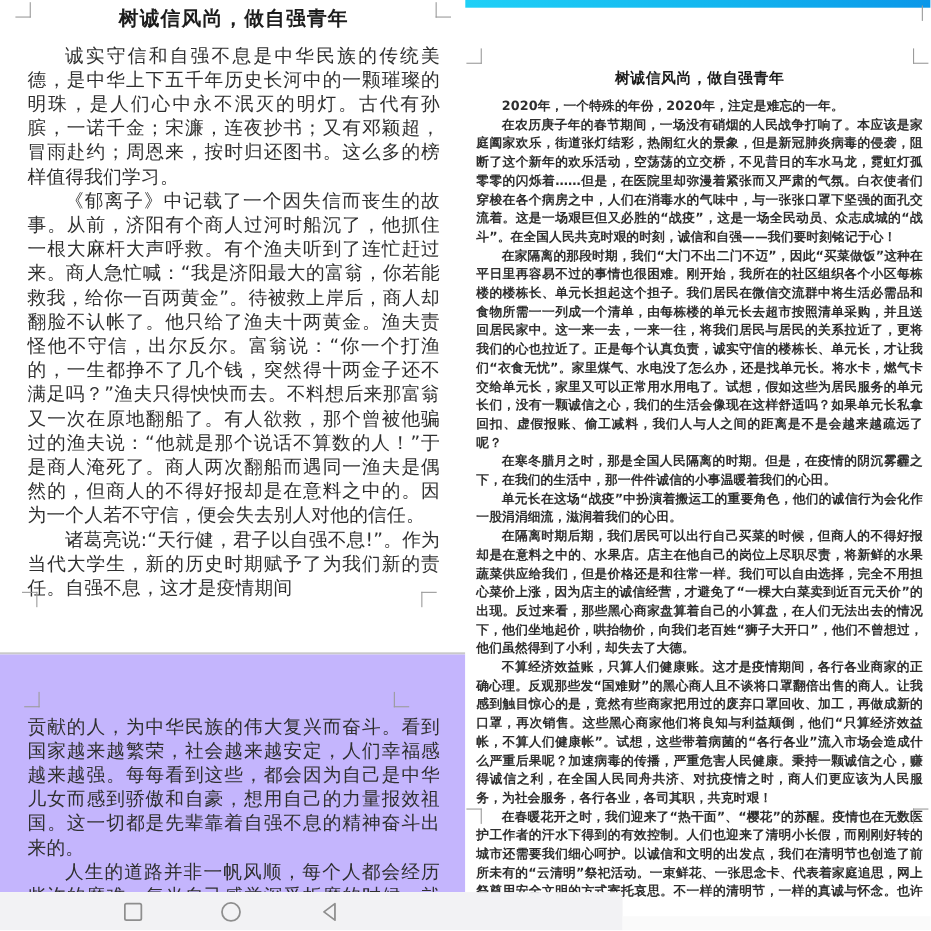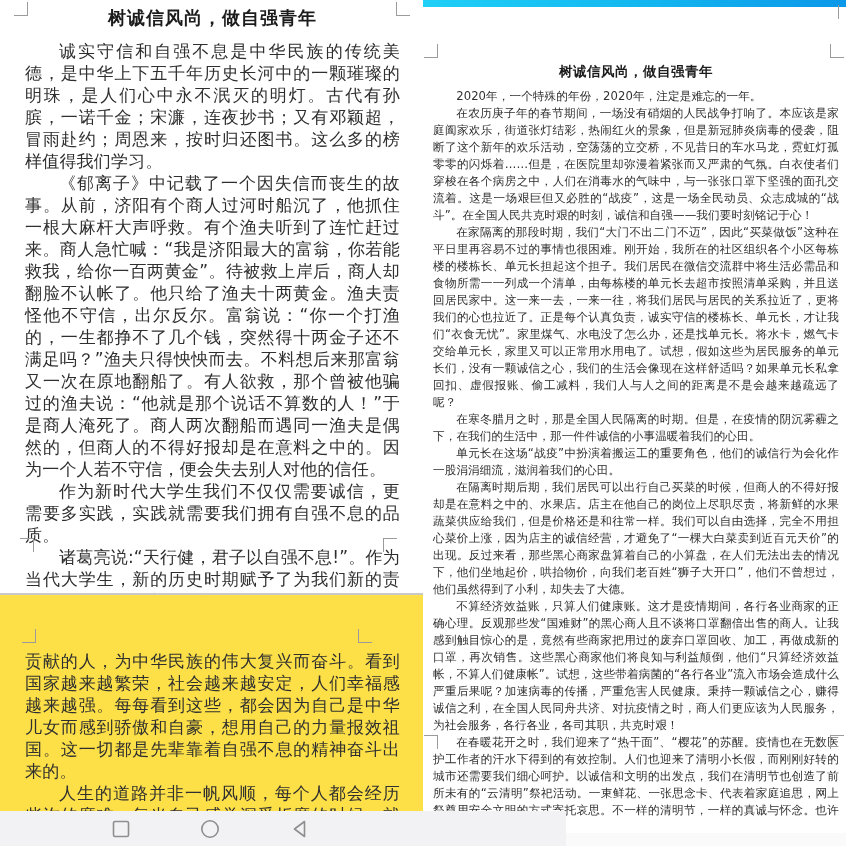--- a/index.html
+++ b/index.html
@@ -24,35 +24,35 @@
   .lpage1-text{position:absolute;left:25px;top:5px;width:375px;}
   .lpage1-text h1{
     margin:0 0 9px 0;font-size:18px;line-height:26px;font-weight:bold;
     text-align:center;color:#1c1c1c;letter-spacing:1px;
   }
   .lpage1-text p, .lpage2-text p{
     margin:0;font-size:17px;line-height:22px;color:var(--text);
     text-align:justify;text-indent:2em;letter-spacing:0.2px;
   }
   .separator{position:absolute;left:0;top:593px;width:423px;height:2px;background:#c9c9c9;}
-  .lpage2-clip{position:absolute;left:0;top:595px;width:423px;height:216px;overflow:hidden;background:#fde047;}
+  .lpage2-clip{position:absolute;left:0;top:595px;width:423px;height:216px;overflow:hidden;background:#c4b5fd;}
   .lpage2-text{position:absolute;left:25px;top:55px;width:375px;}
   .lpage2-text p.no-indent{text-indent:0;}
   
   .rpane{position:absolute;left:423px;top:0;width:423px;height:833px;background:#fff;}
   .accent-bar{position:absolute;left:423px;top:0;width:423px;height:7px;
     background:linear-gradient(to right,#1fd0f7 0%,#12b5ef 55%,#0b97e9 100%);}
   .rtext{position:absolute;left:433px;top:62px;width:406px;}
   .rtext h2{
     margin:0 0 8px 0;font-size:13.5px;line-height:18px;font-weight:bold;
     text-align:center;color:#1c1c1c;letter-spacing:0.5px;
   }
   .rtext p{
     margin:0;font-size:11.6px;line-height:17px;color:var(--text);
-    text-align:justify;text-indent:2em;letter-spacing:0.1px;
+    text-align:justify;text-indent:2em;letter-spacing:0.1px;font-weight:bold;
   }
   
   .nav-left{position:absolute;left:0;bottom:0;width:566px;height:35px;background:#f2f2f4;}
   .nav-right-strip{position:absolute;left:566px;right:0;bottom:0;height:13px;background:#fafafa;}
   .nav-btn{position:absolute;top:0;width:44px;height:35px;display:flex;align-items:center;justify-content:center;
     background:transparent;border:none;padding:0;cursor:pointer;}
   .nav-btn svg{display:block;}
   .nav-recents{left:99px;}
   .nav-home{left:188px;}
   .nav-back{left:278px;}
@@ -60,21 +60,20 @@
 </head>
 <body>
 
 <div class="screen">
 
   <div class="lpage1-clip">
     <div class="lpage1-text">
       <h1>树诚信风尚，做自强青年</h1>
       <p>诚实守信和自强不息是中华民族的传统美德，是中华上下五千年历史长河中的一颗璀璨的明珠，是人们心中永不泯灭的明灯。古代有孙膑，一诺千金；宋濂，连夜抄书；又有邓颖超，冒雨赴约；周恩来，按时归还图书。这么多的榜样值得我们学习。</p>
       <p>《郁离子》中记载了一个因失信而丧生的故事。从前，济阳有个商人过河时船沉了，他抓住一根大麻杆大声呼救。有个渔夫听到了连忙赶过来。商人急忙喊：“我是济阳最大的富翁，你若能救我，给你一百两黄金”。待被救上岸后，商人却翻脸不认帐了。他只给了渔夫十两黄金。渔夫责怪他不守信，出尔反尔。富翁说：“你一个打渔的，一生都挣不了几个钱，突然得十两金子还不满足吗？”渔夫只得怏怏而去。不料想后来那富翁又一次在原地翻船了。有人欲救，那个曾被他骗过的渔夫说：“他就是那个说话不算数的人！”于是商人淹死了。商人两次翻船而遇同一渔夫是偶然的，但商人的不得好报却是在意料之中的。因为一个人若不守信，便会失去别人对他的信任。</p>
-      <p>作为新时代大学生我们不仅仅需要诚信，更需要多实践，实践就需要我们拥有自强不息的品质。</p>
       <p>诸葛亮说:“天行健，君子以自强不息!”。作为当代大学生，新的历史时期赋予了为我们新的责任。自强不息，这才是疫情期间</p>
     </div>
   </div>
 
   <div class="mark tl" style="left:14px;top:2px;"></div>
   <div class="mark tr" style="left:396px;top:2px;"></div>
   <div class="mark bl" style="left:20px;top:538px;"></div>
   <div class="mark br" style="left:383px;top:538px;"></div>
 
   <div class="separator"></div>

